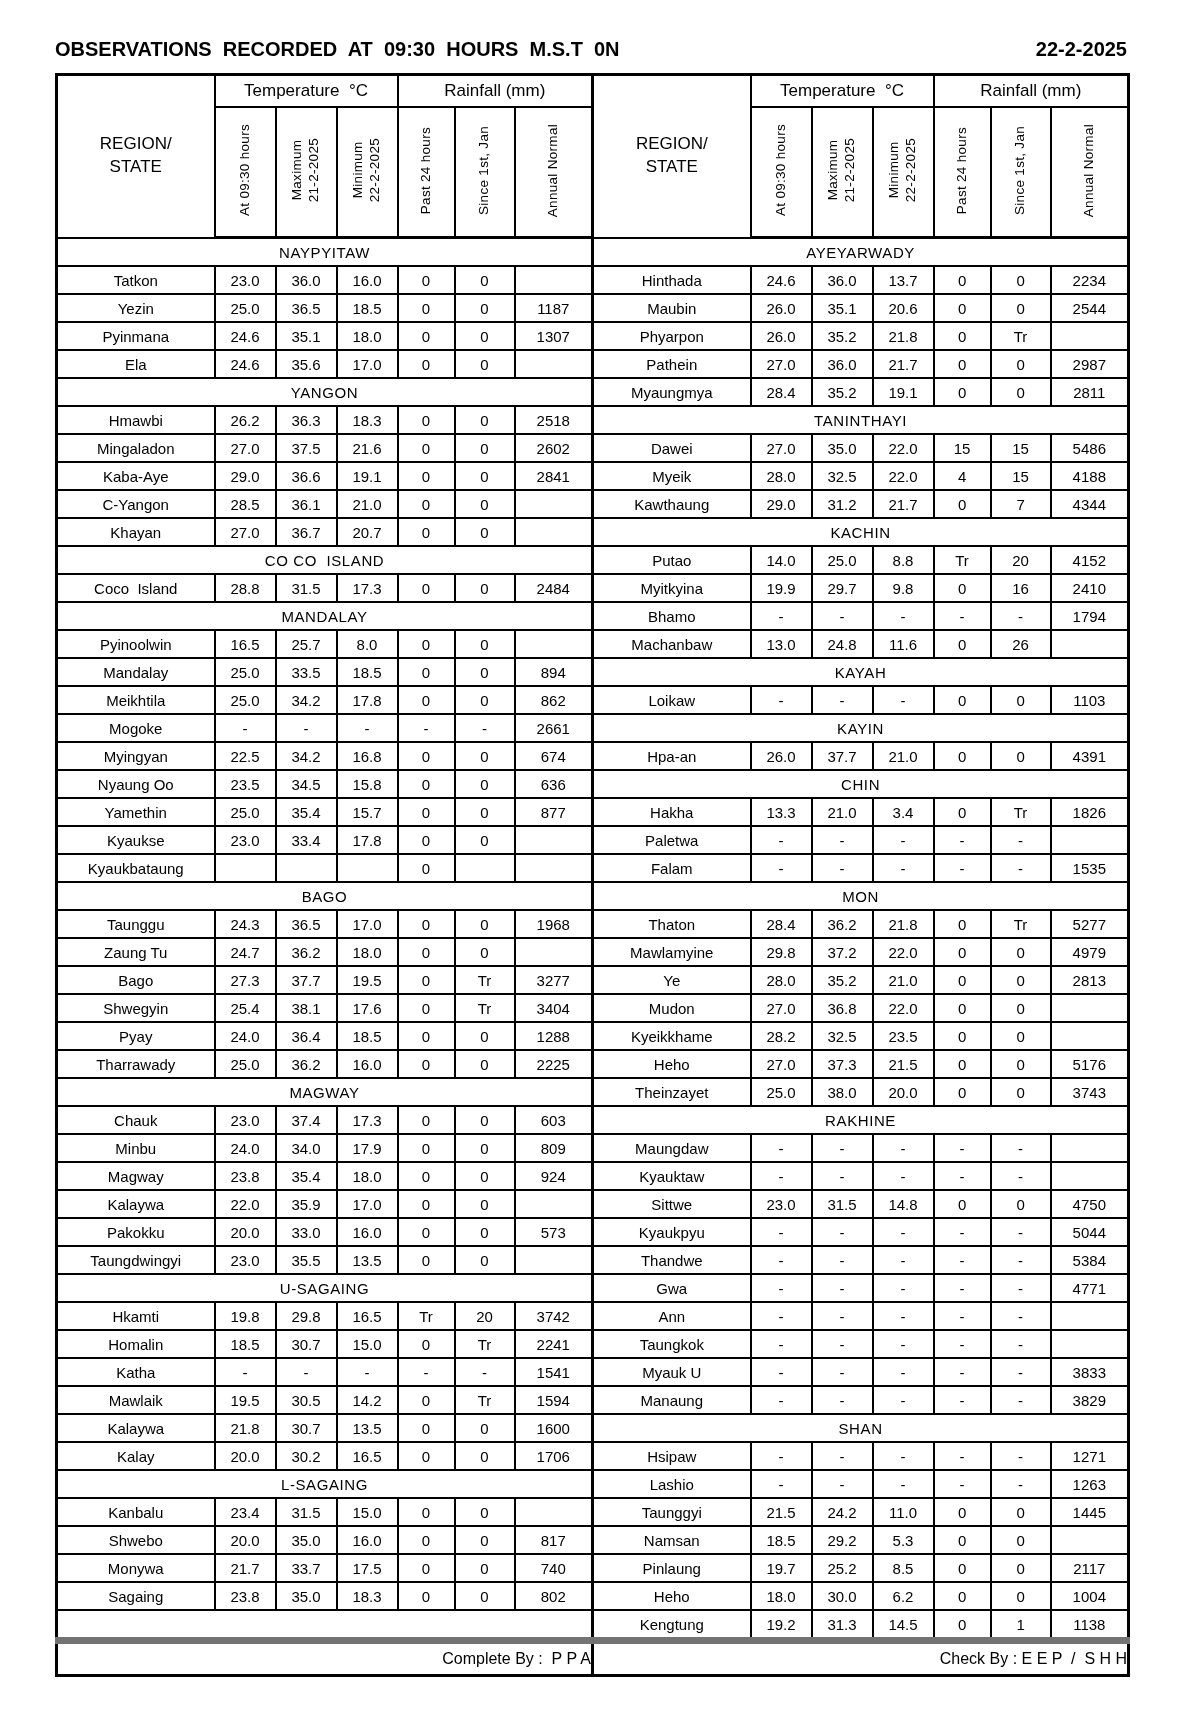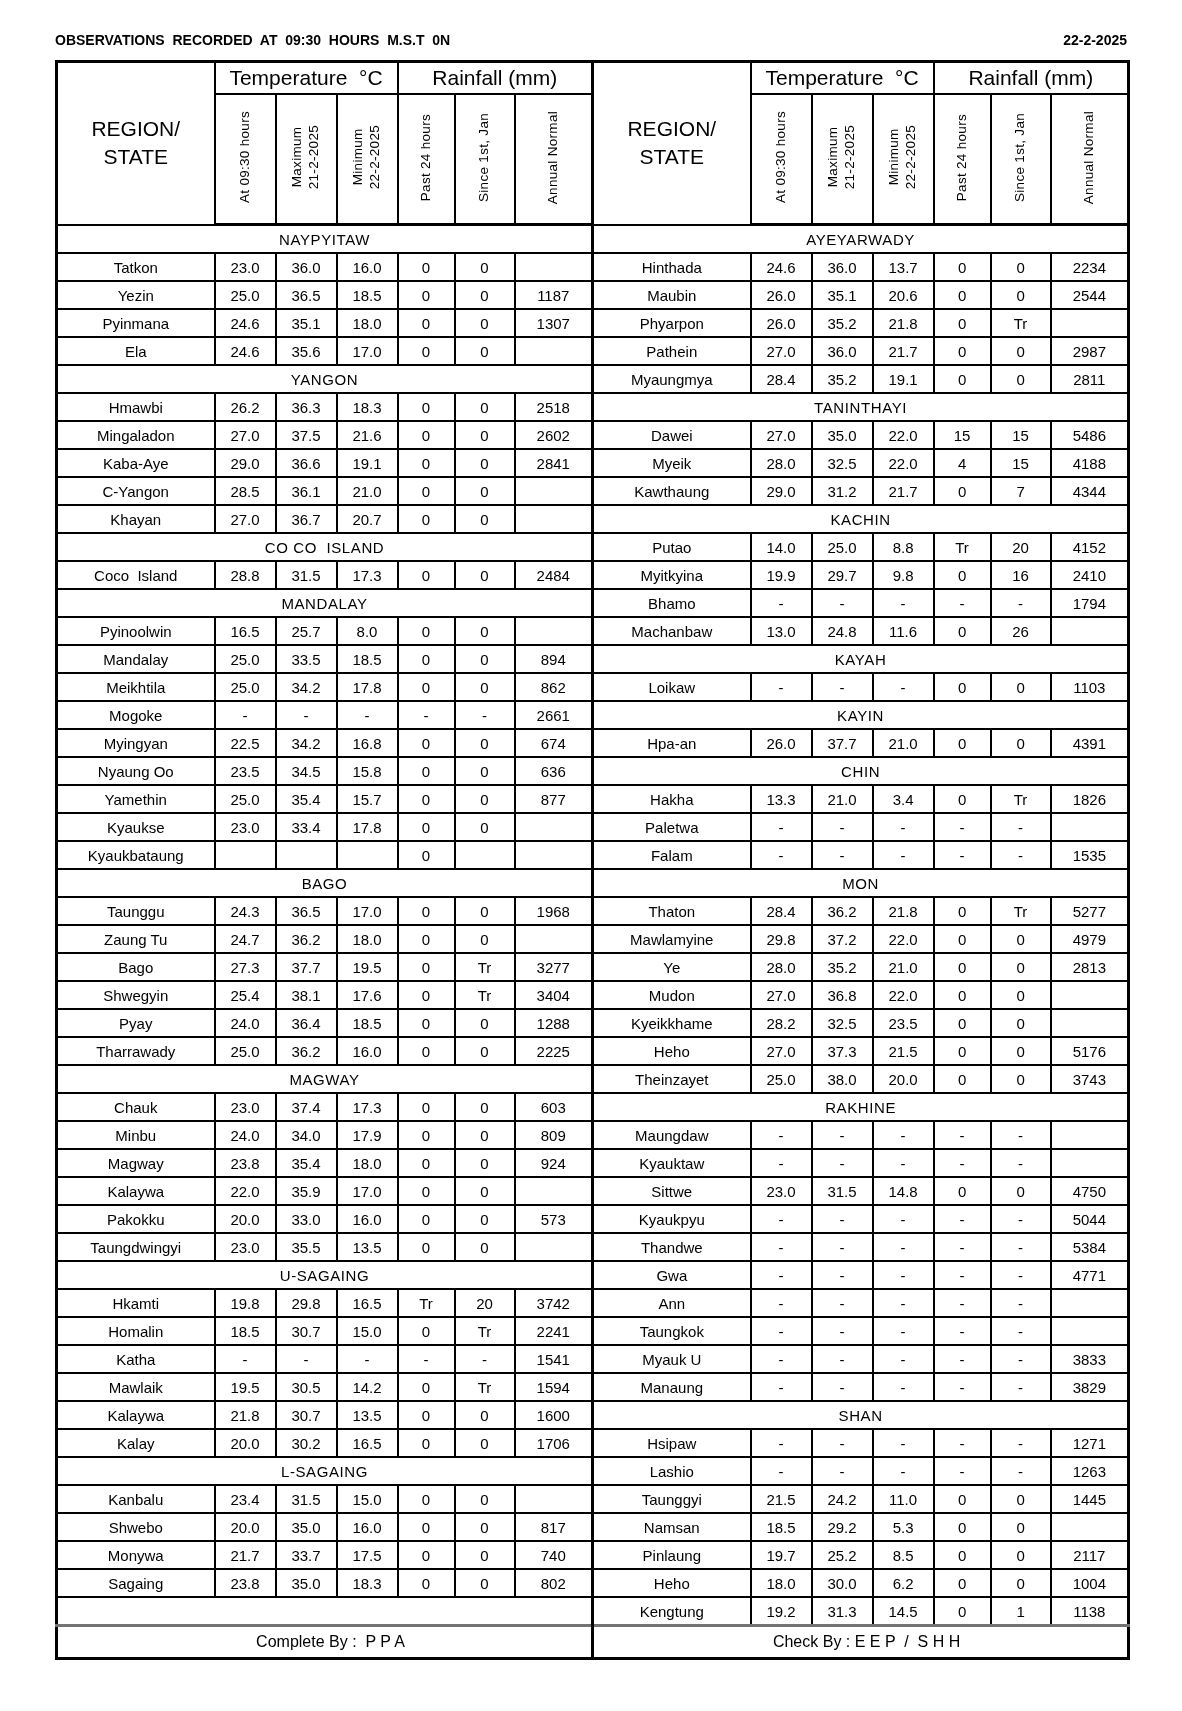--- a/index.html
+++ b/index.html
@@ -10,42 +10,42 @@
   }
   .page {
     width: 1072px;
     margin: 0;
     padding: 26px 55px 40px 55px;
   }
   .titlebar {
     display: flex;
     justify-content: space-between;
     align-items: flex-end;
-    margin: 6px 0 12px 0;
-    font-size: 14px;
+    margin: 12px 0 12px 0;
+    font-size: 20px;
     font-weight: bold;
     white-space: pre;
   }
   table.obs {
     border-collapse: collapse;
     table-layout: fixed;
     width: 1072px;
     border: 3px solid #000;
   }
   table.obs th, table.obs td {
     border: 2px solid #000;
     padding: 0;
     font-size: 15px;
     font-weight: normal;
     text-align: center;
     vertical-align: middle;
     white-space: pre;
     overflow: hidden;
   }
-  tr.row-group th { height: 30px; font-size: 21px; }
+  tr.row-group th { height: 30px; font-size: 17px; }
   tr.row-vert th { height: 128px; border-bottom: 3px solid #000; }
   .th-region {
     font-size: 15.5px;
     white-space: pre-line;
     line-height: 1.35;
   }
   .vert span {
     display: inline-block;
     writing-mode: vertical-rl;
     transform: rotate(180deg);
@@ -67,24 +67,24 @@
   }
   td.c-annual {
     text-align: right;
     padding-right: 5px;
   }
   td.val, td.c-name { height: 26px; }
   td.blank { height: 26px; }
   .half-start { border-left: 3px solid #000 !important; }
   tr.footer-row td {
     height: 30px;
-    text-align: center;
+    text-align: right;
     padding-left: 12px;
     font-size: 16px;
-    border-top: 3px solid #737373;
+    border-top: 7px solid #737373;
   }
 </style>
 </head>
 <body>
 
 <div class="page">
 
   <div class="titlebar">
     <span>OBSERVATIONS  RECORDED  AT  09:30  HOURS  M.S.T  0N</span>
     <span>22-2-2025</span>

